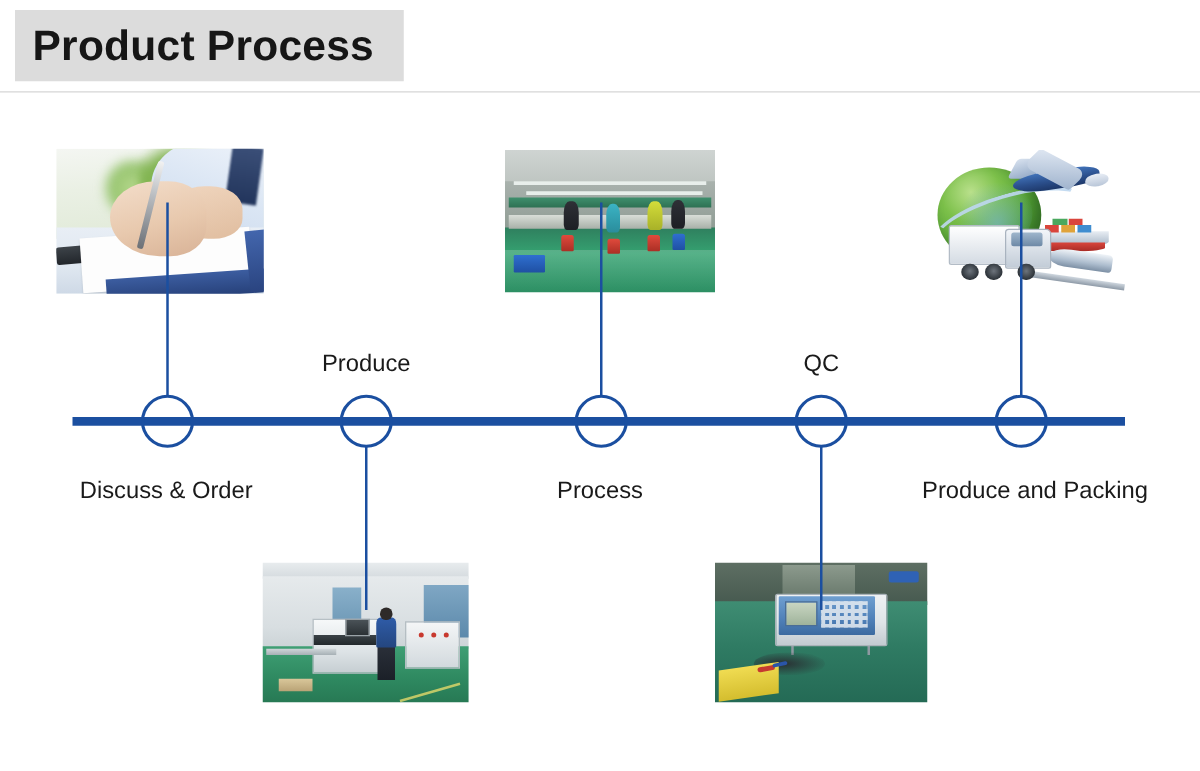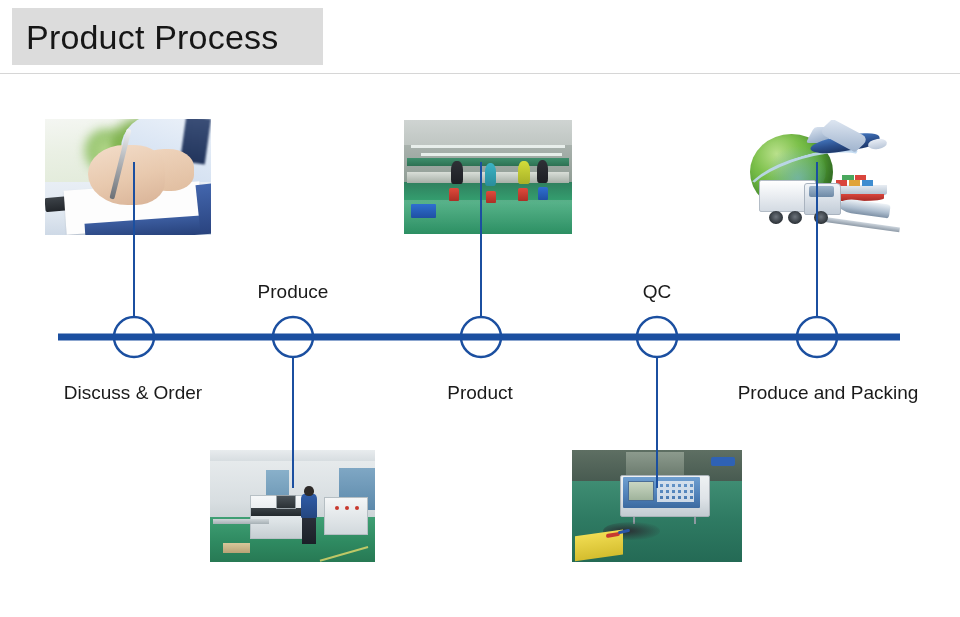--- a/index.html
+++ b/index.html
@@ -28,21 +28,21 @@
     left: 12px;
     top: 8px;
     width: 311px;
     height: 57px;
     background: #dcdcdc;
     display: flex;
     align-items: center;
   }
   .title-text {
     font-size: 34px;
-    font-weight: normal;
+    font-weight: bold;
     color: #161616;
     letter-spacing: 0.2px;
     padding-left: 14px;
     line-height: 1;
   }
   .header-rule {
     position: absolute;
     left: 0;
     top: 73px;
     width: 960px;
@@ -571,17 +571,17 @@
         <circle cx="293" cy="263" r="20" fill="none" stroke="#1B4FA0" stroke-width="2.5"></circle>
         <circle cx="481" cy="263" r="20" fill="none" stroke="#1B4FA0" stroke-width="2.5"></circle>
         <circle cx="657" cy="263" r="20" fill="none" stroke="#1B4FA0" stroke-width="2.5"></circle>
         <circle cx="817" cy="263" r="20" fill="none" stroke="#1B4FA0" stroke-width="2.5"></circle>
       </g>
   </svg>
 
   <div id="labels">
       <div class="step-label" style="left: 133px; top: 309px;">Discuss &amp; Order</div>
       <div class="step-label" style="left: 293px; top: 208px;">Produce</div>
-      <div class="step-label" style="left: 480px; top: 309px;">Product</div>
+      <div class="step-label" style="left: 480px; top: 309px;">Process</div>
       <div class="step-label" style="left: 657px; top: 208px;">QC</div>
       <div class="step-label" style="left: 828px; top: 309px;">Produce and Packing</div>
     </div>
 </div>
 
 </body></html>

